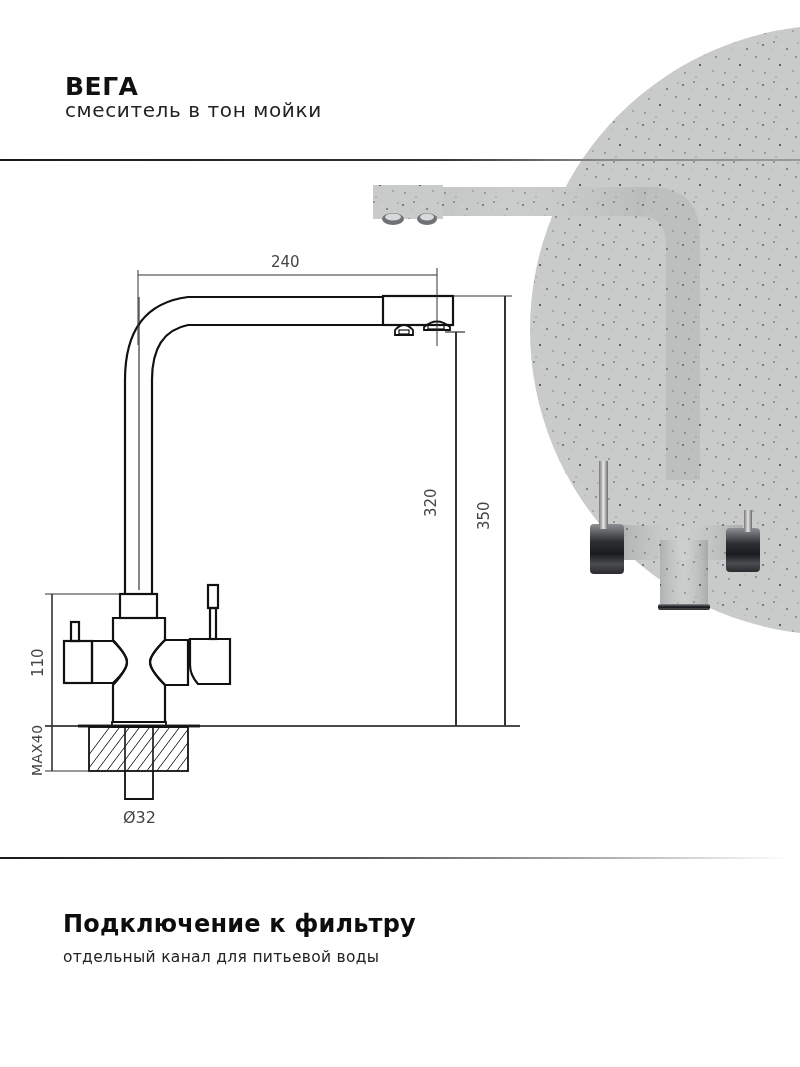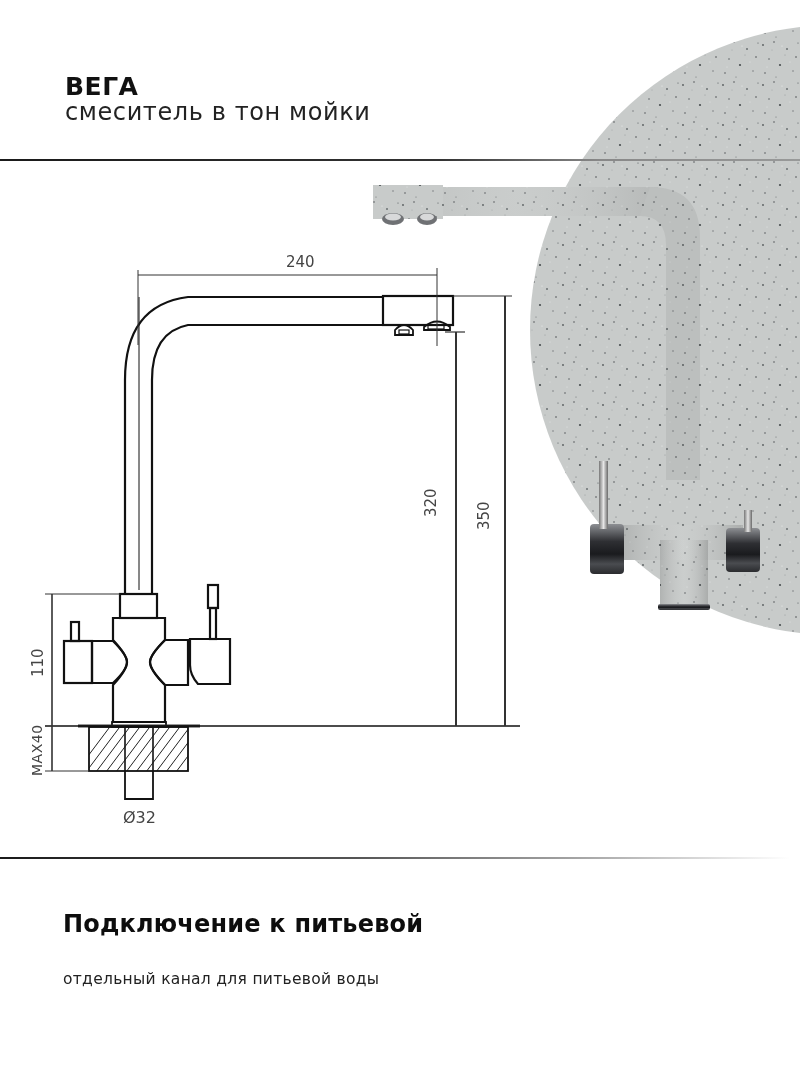--- a/index.html
+++ b/index.html
@@ -1,23 +1,23 @@
 <!DOCTYPE html>
 <html><head>
 <meta charset="utf-8">
 <style>
   html, body { margin: 0; padding: 0; background: #ffffff; }
   body { width: 800px; height: 1067px; position: relative; overflow: hidden; font-family: "DejaVu Sans", sans-serif; color: #111; }
   .abs { position: absolute; }
   #title { left: 65px; top: 72px; font-size: 25px; font-weight: bold; letter-spacing: 0.5px; color: #111; }
-  #subtitle { left: 65px; top: 98px; font-size: 24px; font-weight: normal; color: #222; letter-spacing: 0.6px; }
+  #subtitle { left: 65px; top: 98px; font-size: 20px; font-weight: normal; color: #222; letter-spacing: 0.6px; }
   #divider-top { left: 0; top: 159px; width: 800px; height: 2px; background: linear-gradient(to right, #1a1a1a 0%, #333 55%, #888 75%, rgba(120,120,120,0.6) 100%); z-index: 3; }
   #divider-bottom { left: 0; top: 857px; width: 790px; height: 2px; background: linear-gradient(to right, #1a1a1a 0%, #555 45%, #aaa 75%, rgba(255,255,255,0) 100%); }
   #footer-title { left: 63px; top: 910px; font-size: 24px; font-weight: bold; color: #0d0d0d; letter-spacing: 0.2px; }
-  #footer-sub { left: 63px; top: 948px; font-size: 15.5px; color: #222; letter-spacing: 0.3px; margin-top: 22px; }
+  #footer-sub { left: 63px; top: 948px; font-size: 15.5px; color: #222; letter-spacing: 0.3px; }
   svg { position: absolute; left: 0; top: 0; }
 </style>
 </head>
 <body>
 
 <svg width="800" height="1067" viewBox="0 0 800 1067">
   <defs>
     <pattern id="speckle" width="40" height="40" patternUnits="userSpaceOnUse">
       <rect width="40" height="40" fill="#c8cbca"></rect>
       <circle cx="3" cy="5" r="0.9" fill="#555a5c"></circle>
@@ -157,26 +157,26 @@
 
     <line x1="445" y1="332" x2="465" y2="332" stroke-width="1.2"></line>
     <line x1="456" y1="332" x2="456" y2="726" stroke-width="2"></line>
 
     <line x1="45" y1="594" x2="120" y2="594" stroke-width="1"></line>
     <line x1="52" y1="594" x2="52" y2="771" stroke-width="1.6"></line>
     <line x1="45" y1="771" x2="89" y2="771" stroke-width="1"></line>
   </g>
 </svg>
 
-<div class="abs" style="left:271px;top:253px;font-size:15px;color:#444;margin-left:15px;">240</div>
+<div class="abs" style="left:271px;top:253px;font-size:15px;color:#444;">240</div>
 <div class="abs" style="left:422px;top:517px;font-size:15px;color:#444;transform:rotate(-90deg);transform-origin:left top;">320</div>
 <div class="abs" style="left:475px;top:530px;font-size:15px;color:#444;transform:rotate(-90deg);transform-origin:left top;">350</div>
 <div class="abs" style="left:29px;top:677px;font-size:15px;color:#444;transform:rotate(-90deg);transform-origin:left top;">110</div>
 <div class="abs" style="left:29px;top:776px;font-size:14px;color:#444;transform:rotate(-90deg);transform-origin:left top;letter-spacing:0.5px;">MAX40</div>
 <div class="abs" style="left:123px;top:808px;font-size:16px;color:#444;">Ø32</div>
 
 <div id="title" class="abs">ВЕГА</div>
 <div id="subtitle" class="abs">смеситель в тон мойки</div>
 <div id="divider-top" class="abs"></div>
 
 <div id="divider-bottom" class="abs"></div>
-<div id="footer-title" class="abs">Подключение к питьевой</div>
+<div id="footer-title" class="abs">Подключение к фильтру</div>
 <div id="footer-sub" class="abs">отдельный канал для питьевой воды</div>
 
 </body></html>

